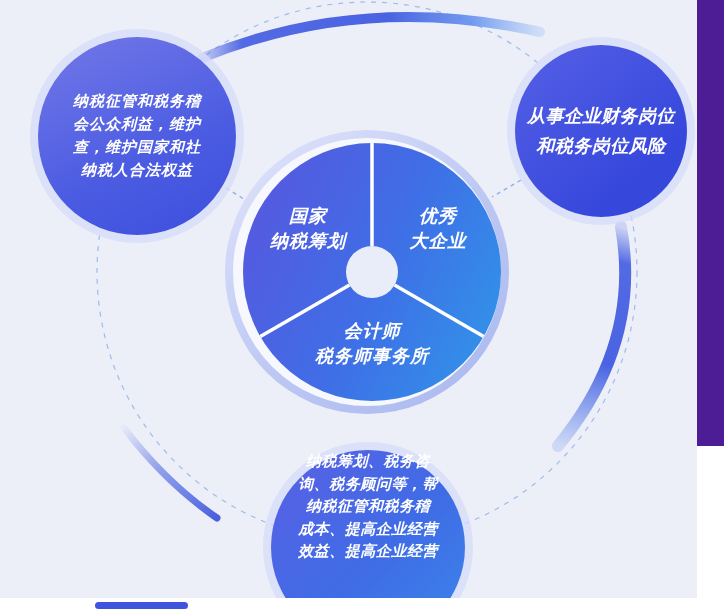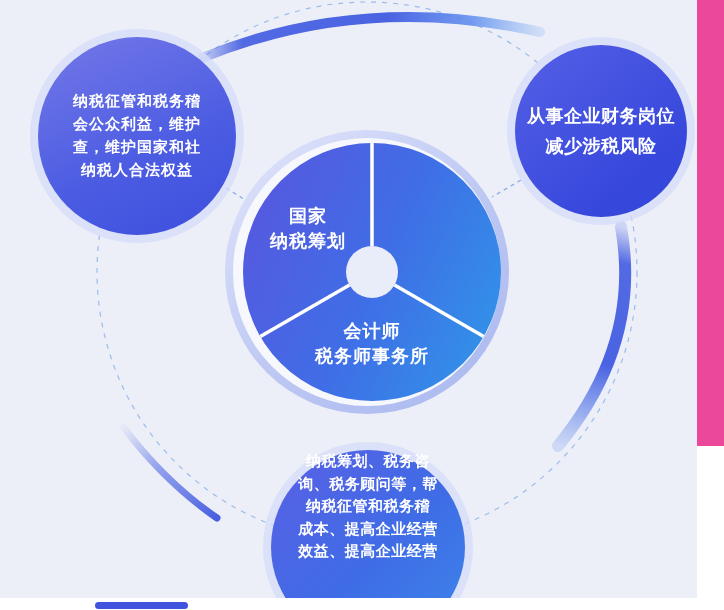--- a/index.html
+++ b/index.html
@@ -2,21 +2,21 @@
 <html><head>
 <meta charset="utf-8">
 <style>
   html,body { margin:0; padding:0; }
   body {
     width:724px; height:610px;
     background:#ffffff;
     font-family:"DejaVu Sans","Liberation Sans",sans-serif;
     overflow:hidden;
   }
-  #app { position:relative; width:724px; height:446px; background:#ec4899; }
+  #app { position:relative; width:724px; height:446px; background:#4c1d95;font-style:italic; }
 
   
   .stage {
     position:absolute; left:0; top:0; width:697px; height:598px;
     background:#edeff8; overflow:hidden;
   }
 
   svg.deco { position:absolute; left:0; top:0; }
 
   .circle { position:absolute; border-radius:50%; }
@@ -125,21 +125,21 @@
         <div>纳税征管和税务稽</div>
         <div>会公众利益，维护</div>
         <div>查，维护国家和社</div>
         <div>纳税人合法权益</div>
       </div>
     </div>
 
     <div class="circle sat sat-tr">
       <div class="txt">
         <div>从事企业财务岗位</div>
-        <div>减少涉税风险</div>
+        <div>和税务岗位风险</div>
       </div>
     </div>
 
     <div class="circle sat sat-b">
       <div class="txt">
         <div>纳税筹划、税务咨</div>
         <div>询、税务顾问等，帮</div>
         <div>纳税征管和税务稽</div>
         <div>成本、提高企业经营</div>
         <div>效益、提高企业经营</div>
@@ -156,20 +156,24 @@
             <line x1="151.5" y1="142" x2="245" y2="196" stroke="#ffffff" stroke-width="3.5"></line>
           </svg>
 
           <div class="hub"></div>
 
           <div class="sec sec-left">
             <div>国家</div>
             <div>纳税筹划</div>
           </div>
 
+          <div class="sec sec-right">
+            <div>优秀</div>
+            <div>大企业</div>
+          </div>
 
           <div class="sec sec-bottom">
             <div>会计师</div>
             <div>税务师事务所</div>
           </div>
 
         </div>
       </div>
     </div>
 

